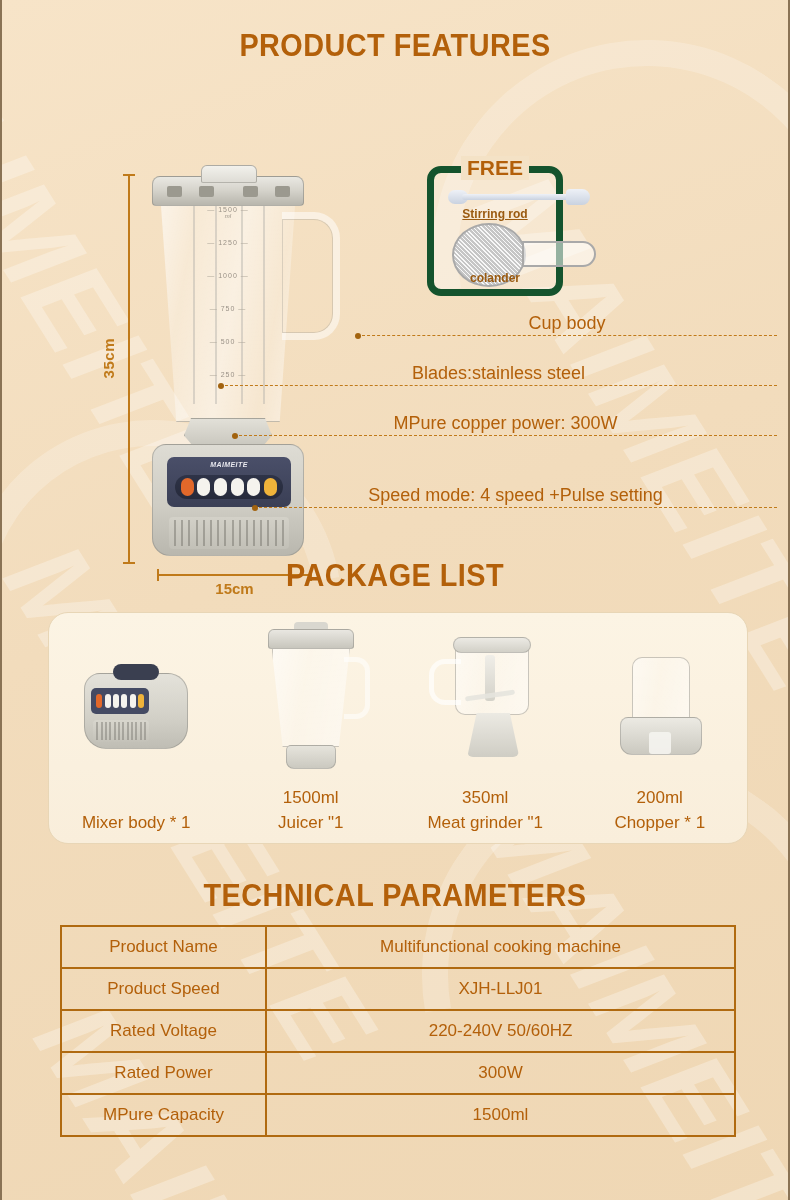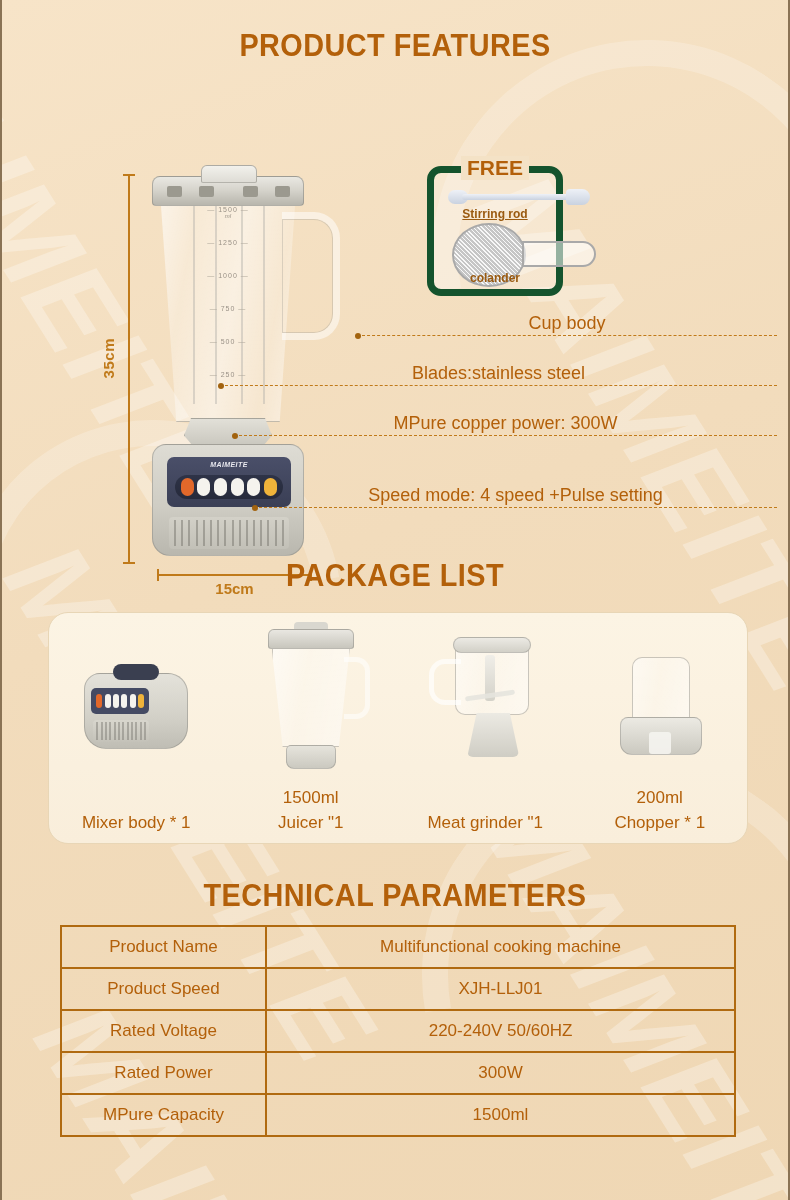--- a/index.html
+++ b/index.html
@@ -552,20 +552,21 @@
       <div class="pkg-art">
         <div class="mg">
           <div class="mg-bowl"></div>
           <div class="mg-lid"></div>
           <div class="mg-blade"></div>
           <div class="mg-handle"></div>
           <div class="mg-foot"></div>
         </div>
       </div>
       <div class="pkg-labels">
+        <div>350ml</div>
         <div>Meat grinder "1</div>
       </div>
     </div>
 
     <div class="pkg-item">
       <div class="pkg-art">
         <div class="ch">
           <div class="ch-cup"></div>
           <div class="ch-base"></div>
         </div>

